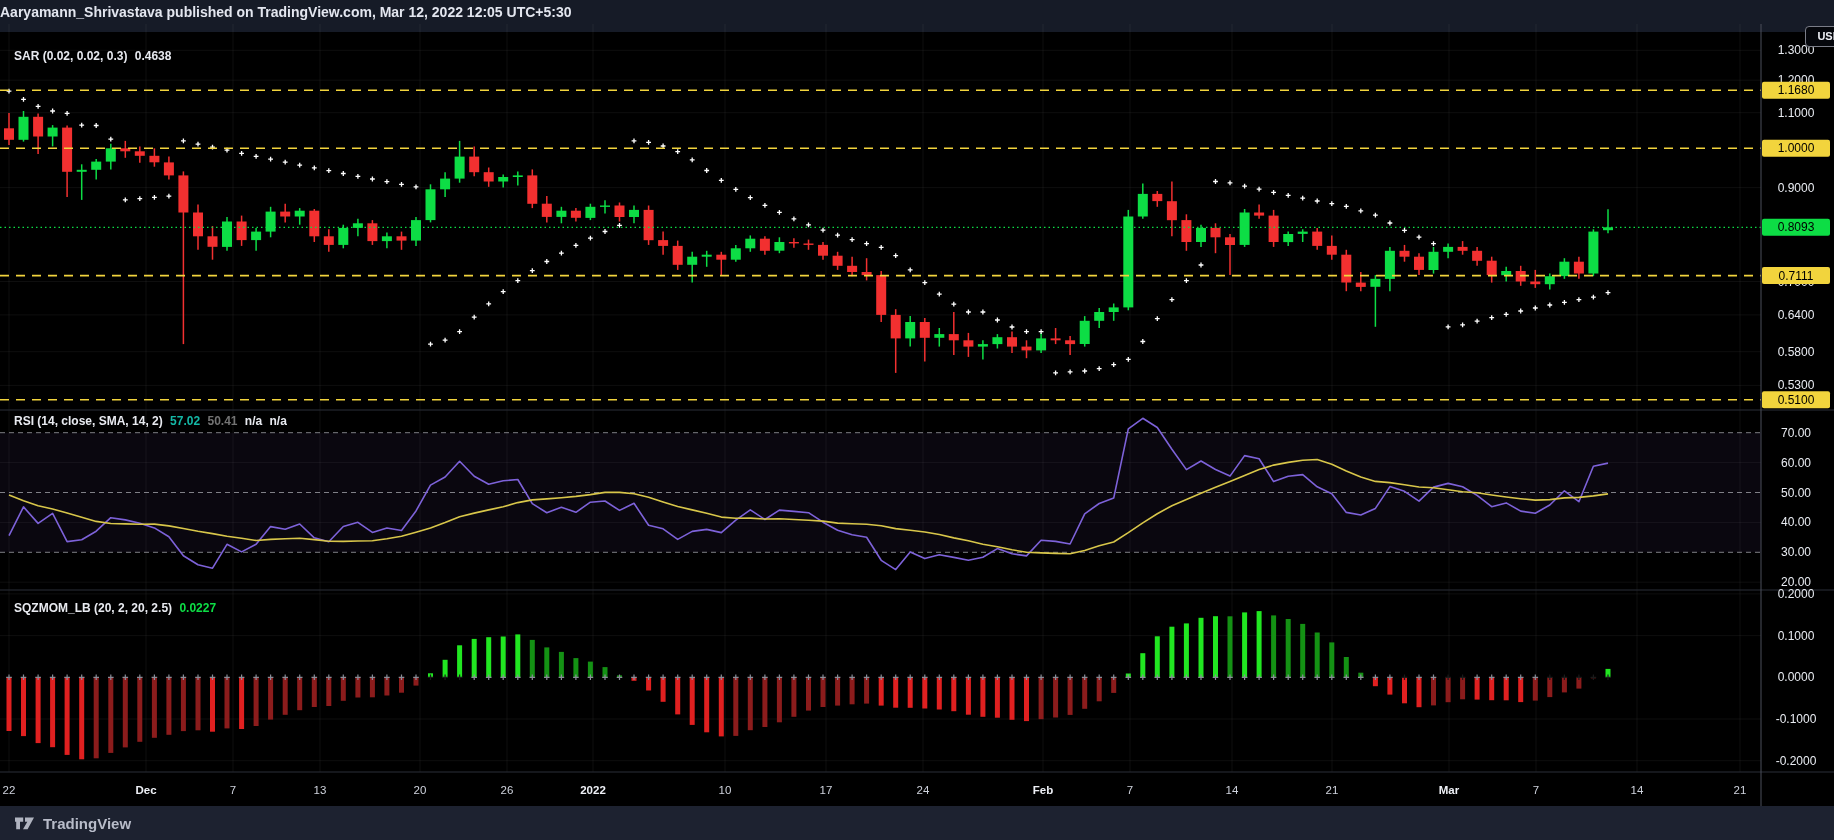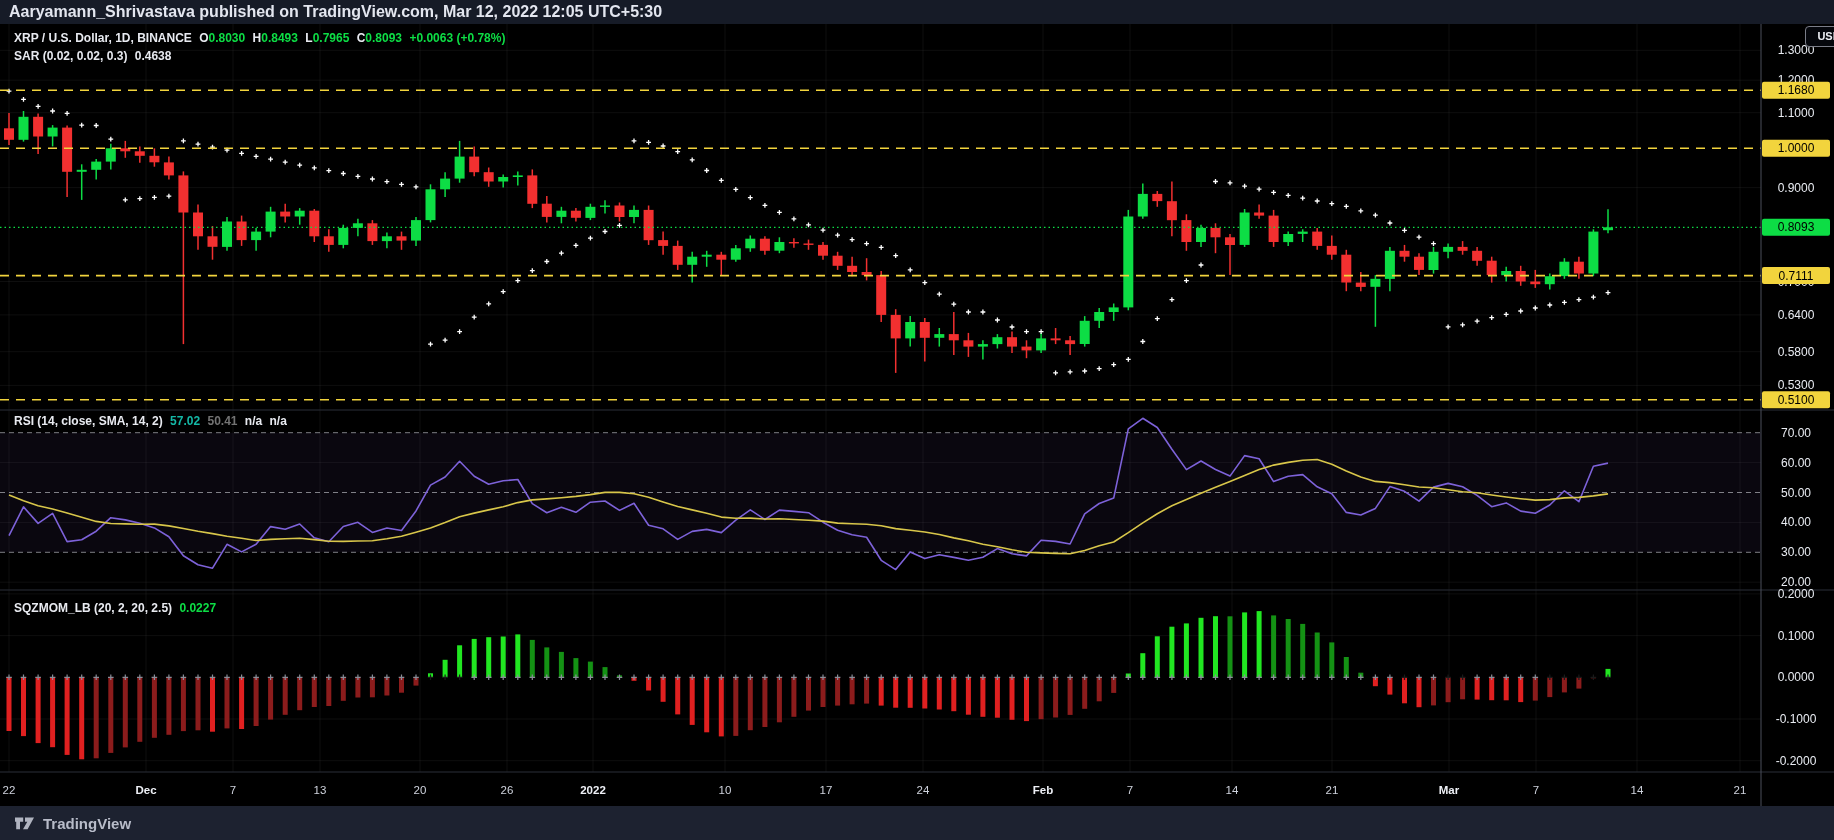--- a/index.html
+++ b/index.html
@@ -1,19 +1,19 @@
 <!DOCTYPE html>
 <html><head>
 <meta charset="utf-8">
 <style>
   html,body{margin:0;padding:0;background:#000;}
   .stage{position:relative;width:1834px;height:840px;background:#000;overflow:hidden;
          font-family:"Liberation Sans","DejaVu Sans",sans-serif;}
-  .topbar{position:absolute;left:0;top:0;width:100%;height:24px;background:#161b27;
-          color:#e3e6ef;font-size:16px;font-weight:600;line-height:24px;padding-left:9px;
+  .topbar{position:absolute;left:0;top:0;width:100%;height:32px;background:#161b27;
+          color:#e3e6ef;font-size:14px;font-weight:600;line-height:24px;padding-left:0;
           box-sizing:border-box;white-space:nowrap;}
   #chart{position:absolute;left:0;top:0;}
   .legend{position:absolute;font-size:12px;font-weight:700;color:#e8eaf0;white-space:nowrap;
           text-shadow:0 0 2px #000;}
   .legend span{margin-right:4px;}
   .lg-green{color:#0ddd45;}
   .lg-purple{color:#14b8a6;}
   .lg-yellow{color:#737373;}
   .lg-white{color:#e8eaf0;}
   .usd-btn{position:absolute;left:1779px;top:26px;width:46px;height:19px;border:1px solid #7a7d88;
@@ -714,28 +714,20 @@
         <text x="1130" y="794" text-anchor="middle" fill="#cfd3dd">7</text>
         <text x="1232" y="794" text-anchor="middle" fill="#cfd3dd">14</text>
         <text x="1332" y="794" text-anchor="middle" fill="#cfd3dd">21</text>
         <text x="1449" y="794" text-anchor="middle" fill="#eef0f6" font-weight="bold">Mar</text>
         <text x="1536" y="794" text-anchor="middle" fill="#cfd3dd">7</text>
         <text x="1637" y="794" text-anchor="middle" fill="#cfd3dd">14</text>
         <text x="1740" y="794" text-anchor="middle" fill="#cfd3dd">21</text>
       </g>
     </svg>
 
-  <div class="legend" style="left:14px;top:31px;">
-    <span>XRP / U.S. Dollar, 1D, BINANCE</span>
-    <span class="lg-white" style="margin-right:0;">O</span><span class="lg-green">0.8030</span>
-    <span class="lg-white" style="margin-right:0;">H</span><span class="lg-green">0.8493</span>
-    <span class="lg-white" style="margin-right:0;">L</span><span class="lg-green">0.7965</span>
-    <span class="lg-white" style="margin-right:0;">C</span><span class="lg-green">0.8093</span>
-    <span class="lg-green">+0.0063 (+0.78%)</span>
-  </div>
 
   <div class="legend" style="left:14px;top:49px;">
     <span>SAR (0.02, 0.02, 0.3)</span>
     <span class="lg-white">0.4638</span>
   </div>
 
   <div class="legend" style="left:14px;top:414px;">
     <span>RSI (14, close, SMA, 14, 2)</span>
     <span class="lg-purple">57.02</span>
     <span class="lg-yellow">50.41</span>

